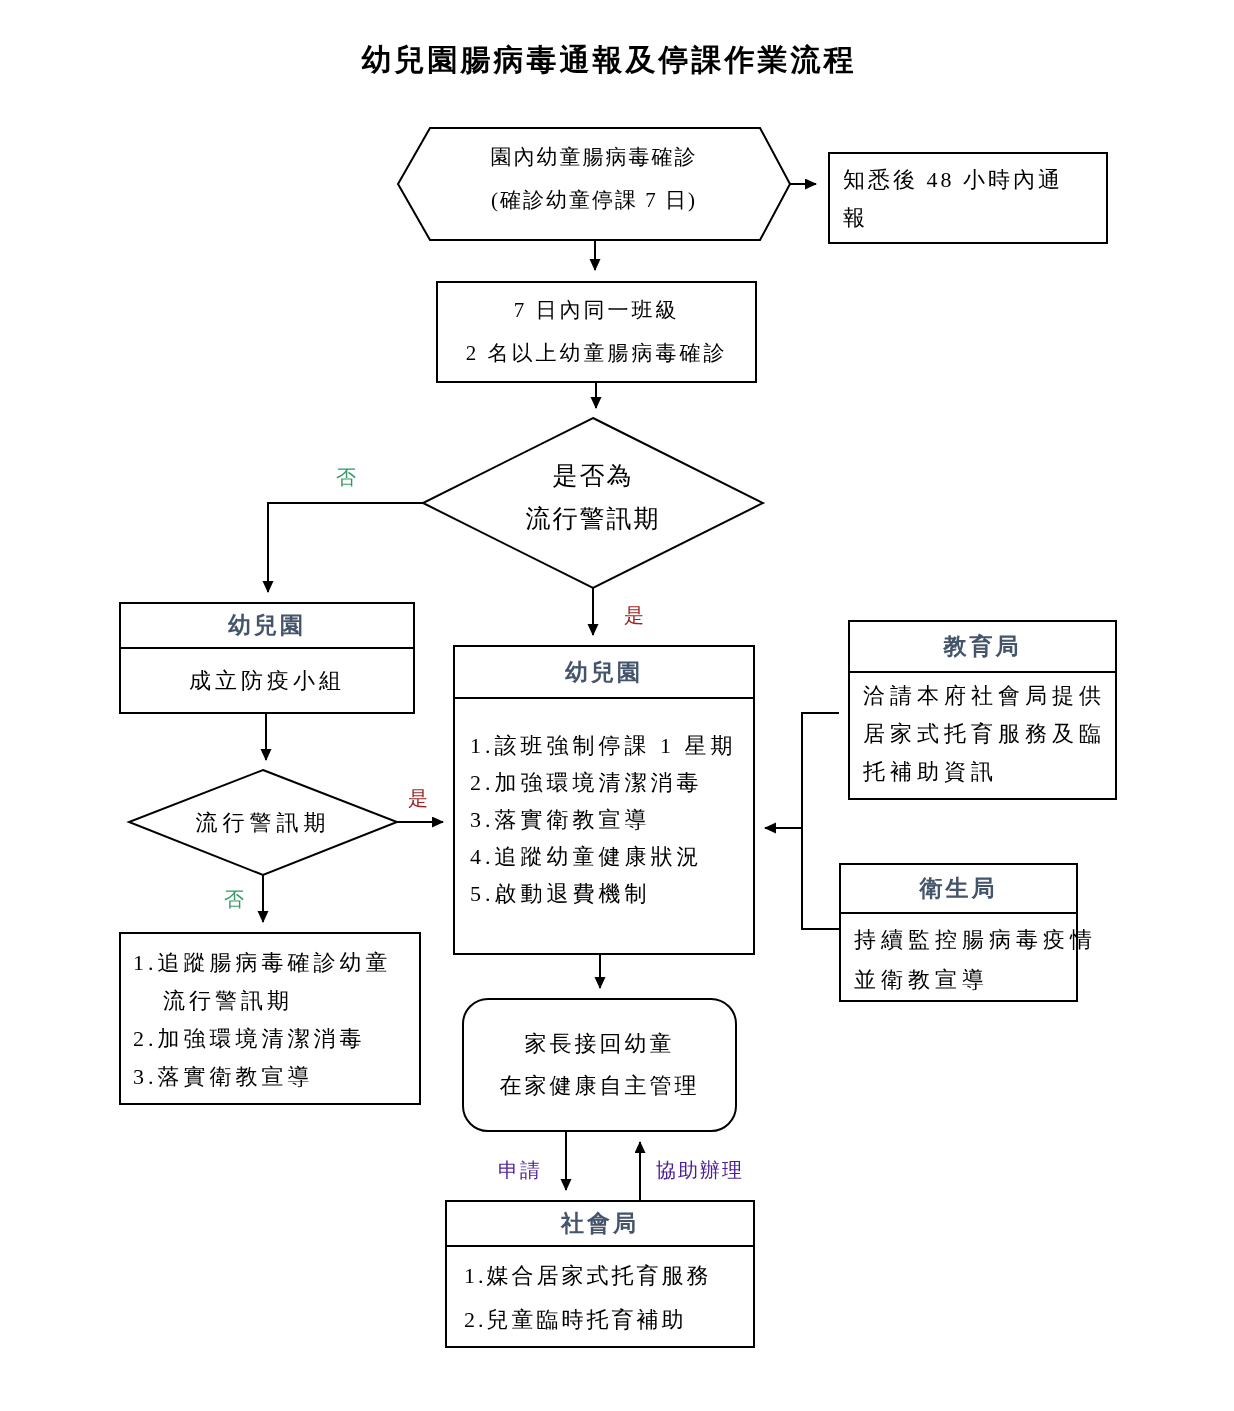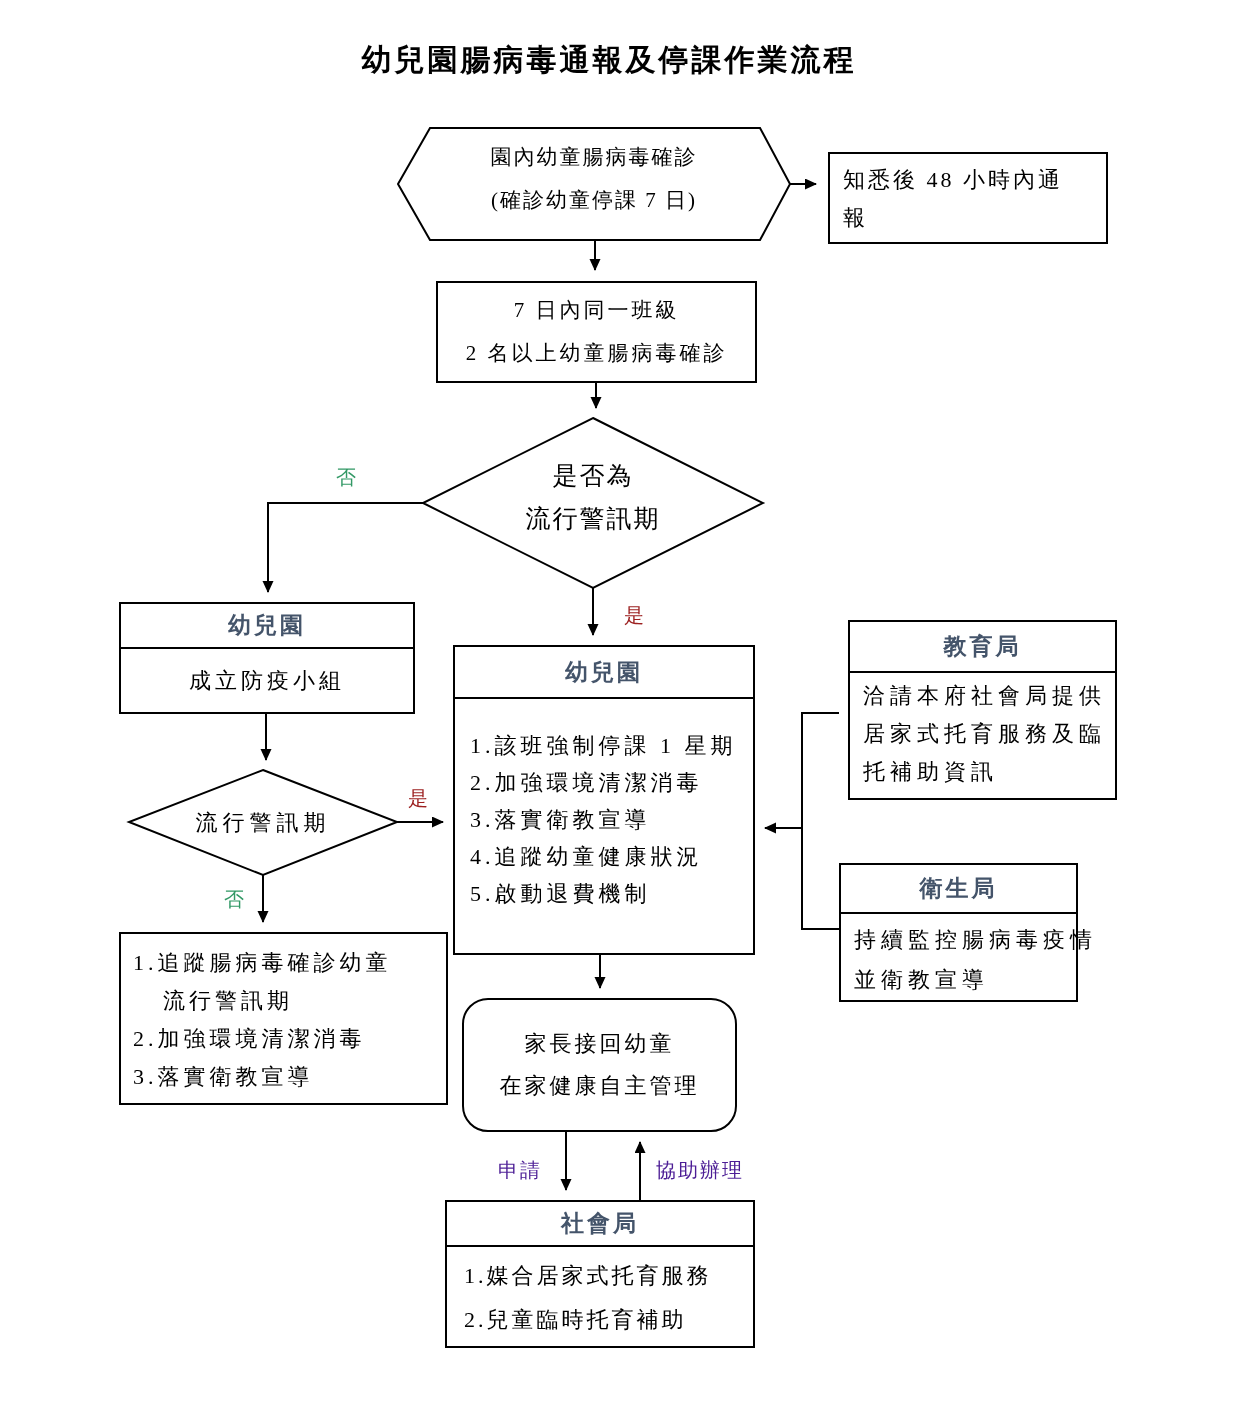--- a/index.html
+++ b/index.html
@@ -42,21 +42,21 @@
   #diamond1-text{left:423px;top:412px;width:340px;height:170px;font-size:25px;}
   #diamond1-text .line{line-height:43px;}
 
   #kleft-box{left:119px;top:602px;width:296px;height:112px;}
   #kleft-box .box-header{height:45px;}
   #kleft-box .box-body{height:63px;letter-spacing:4px;}
 
   #diamond2-text{left:129px;top:770px;width:268px;height:105px;font-size:22px;}
   #diamond2-text .line{letter-spacing:5px;}
 
-  #track-box{left:119px;top:932px;width:329px;height:173px;}
+  #track-box{left:119px;top:932px;width:302px;height:173px;}
   #track-box .box-body{padding:10px 0 0 12px;}
   #track-box .line{line-height:38px;letter-spacing:4px;}
   #track-box .line:nth-child(2){padding-left:30px;}
 
   #kcenter-box{left:453px;top:645px;width:302px;height:310px;}
   #kcenter-box .box-header{height:52px;}
   #kcenter-box .box-body{padding:28px 0 0 15px;}
   #kcenter-box .line{line-height:37px;letter-spacing:4px;}
 
   #edu-box{left:839px;top:620px;width:269px;height:180px;margin-left:9px;}

